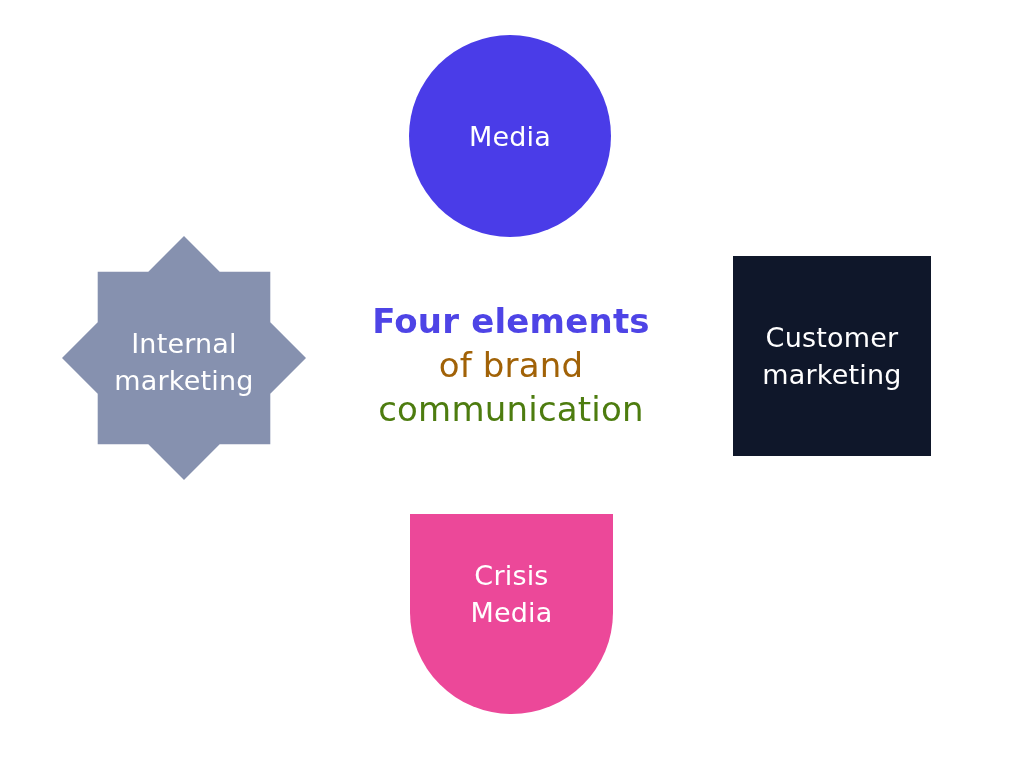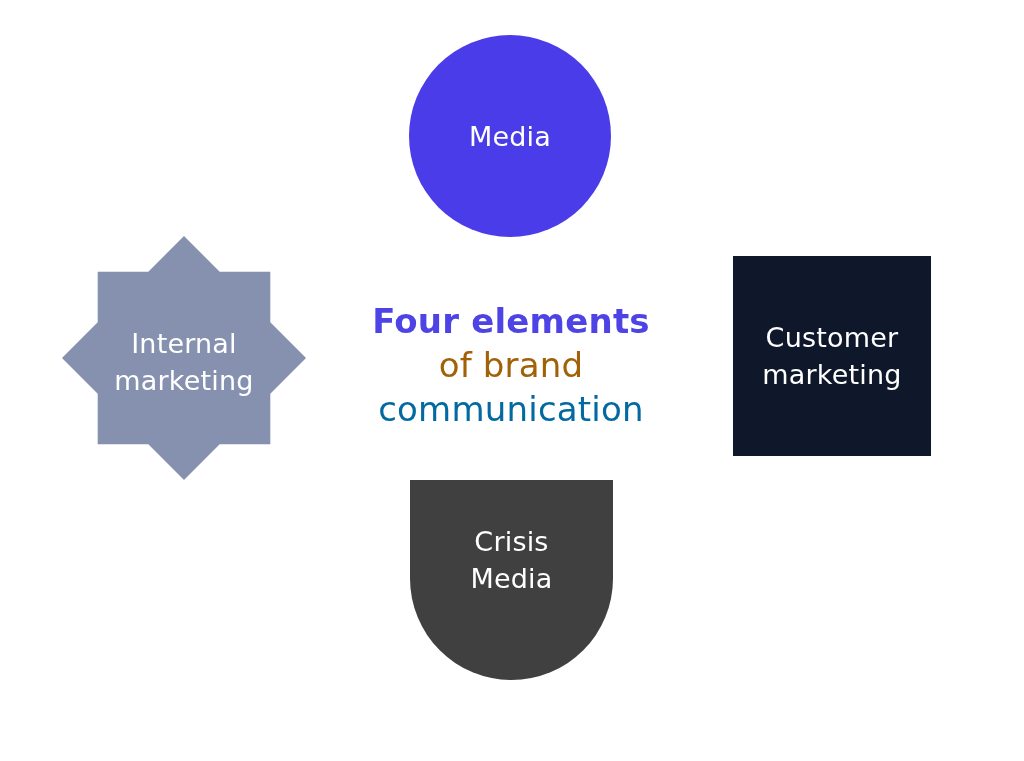--- a/index.html
+++ b/index.html
@@ -109,26 +109,26 @@
     </div>
   </div>
 
   <div class="shape square" style="background: #0f172a;">
     <div class="shape-label">
       <div>Customer</div>
       <div>marketing</div>
     </div>
   </div>
 
-  <div class="shape arch" style="background: #404040;">
+  <div class="shape arch" style="background: #ec4899; margin-top: 34px;">
     <div class="shape-label">
       <div>Crisis</div>
       <div>Media</div>
     </div>
   </div>
 
   <div class="title-block">
     <div style="color: rgb(78, 68, 230); font-weight: bold;">Four elements</div>
     <div style="color: #a16207;">of brand</div>
-    <div style="color: #0369a1;">communication</div>
+    <div style="color: #4d7c0f;">communication</div>
   </div>
 
 </div>
 
 </body></html>

